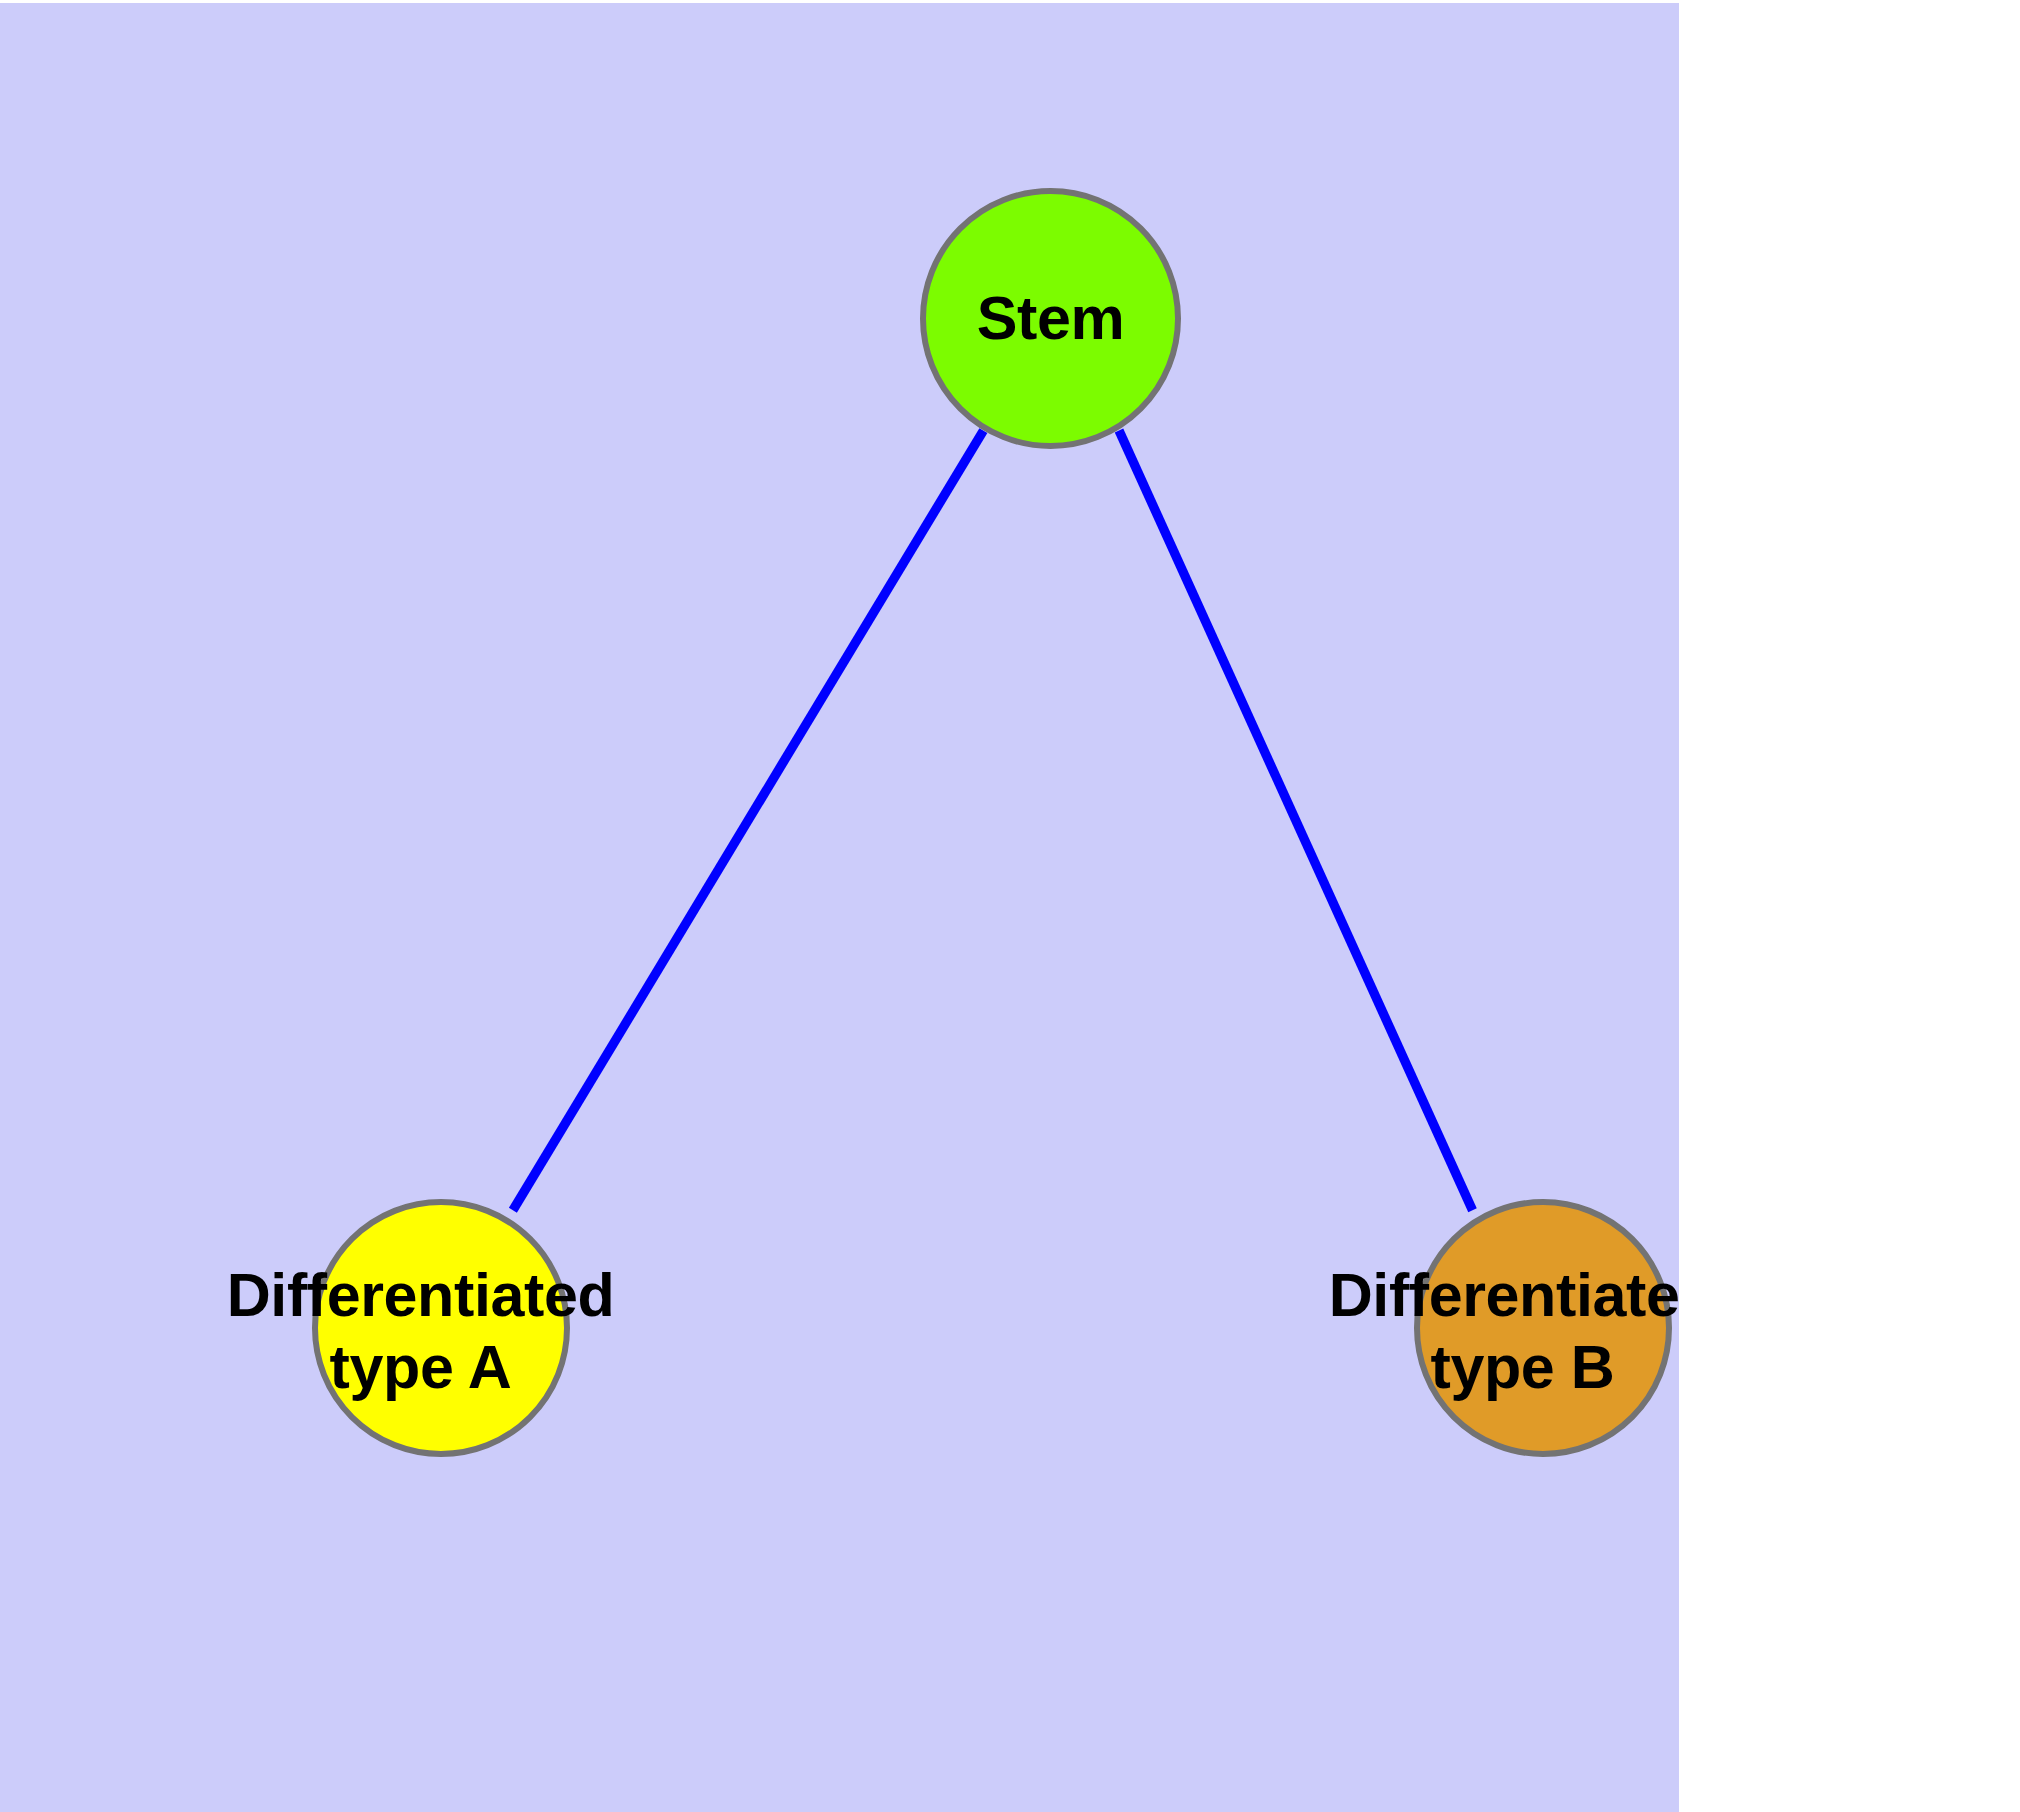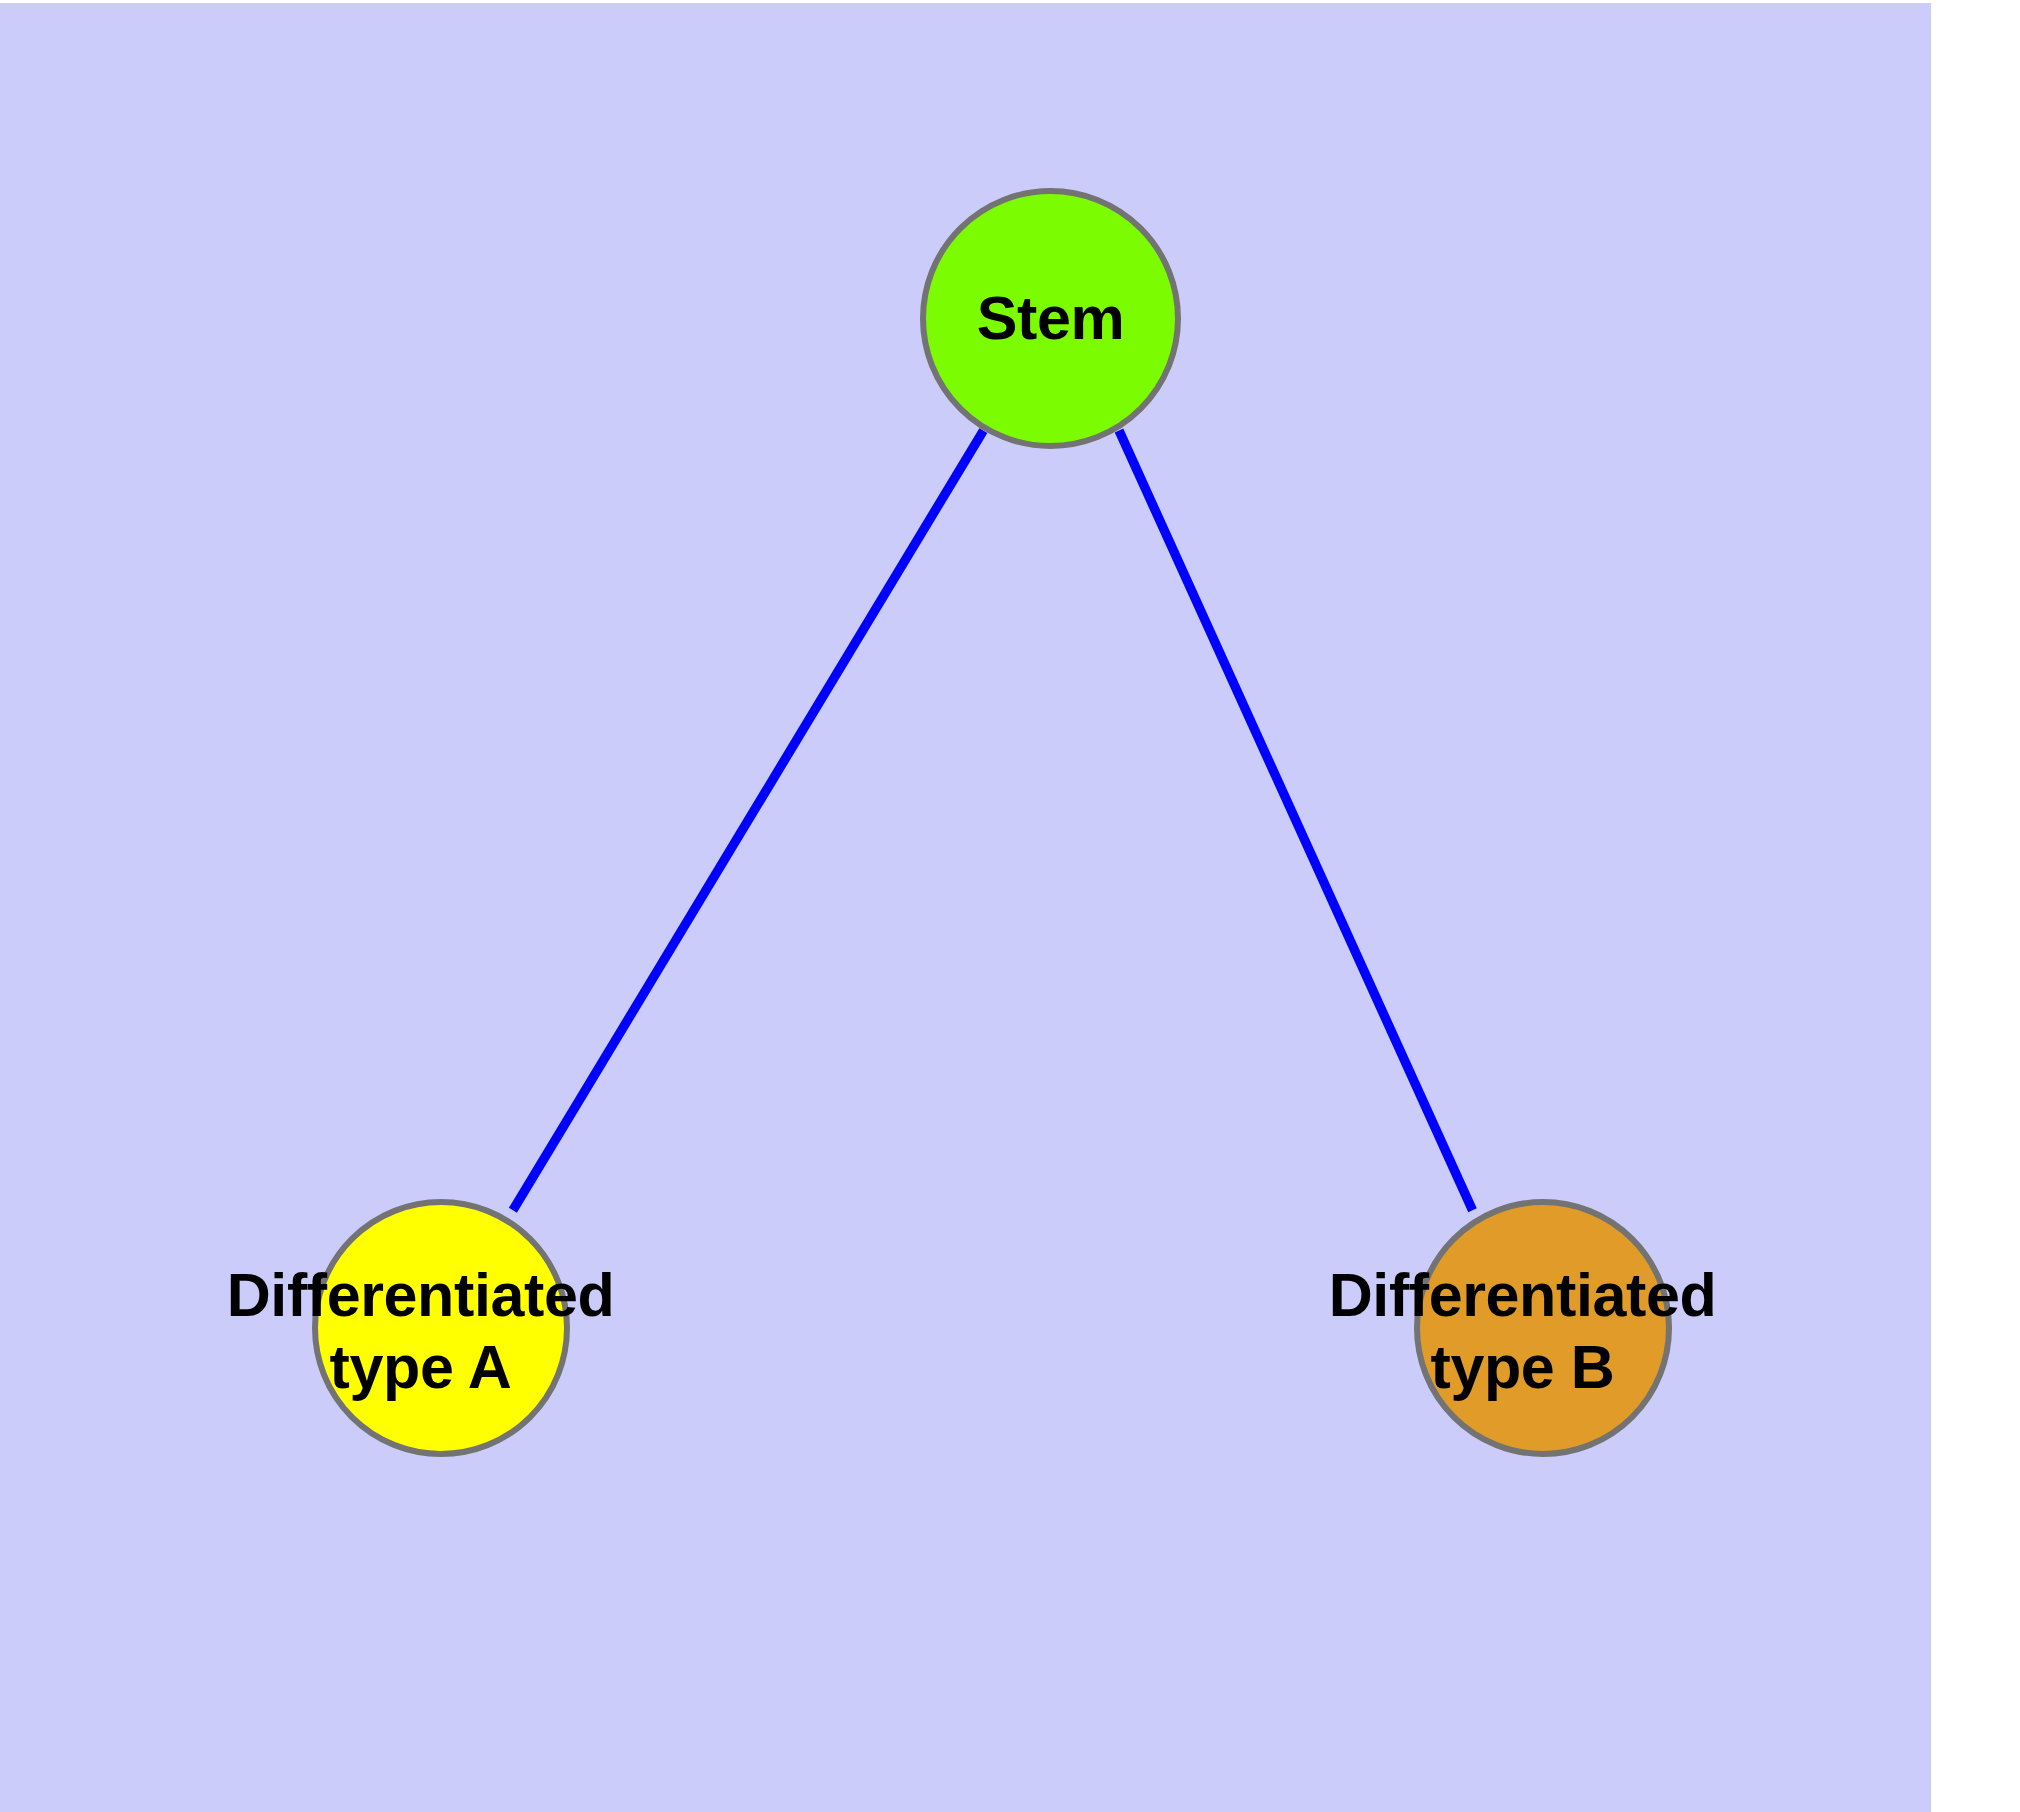--- a/index.html
+++ b/index.html
@@ -43,21 +43,21 @@
     font-weight: bold;
     line-height: 1.18;
     white-space: pre-line;
     pointer-events: none;
     letter-spacing: -0.4px;
   }
 </style>
 </head>
 <body>
 
-<div id="canvas" style="width: 1931px; height: 1812px; background: rgb(255, 255, 255);">
+<div id="canvas" style="width: 1647px; height: 1812px; background: rgb(255, 255, 255); padding-left: 32px;">
 
   <div id="plot-background" style="background: rgb(204, 204, 250); width: 2021px; height: 1810px;"></div>
 
   <svg id="edge-layer" viewBox="0 0 2384 2138" preserveAspectRatio="none">
     <g id="edges-group">
         <line x1="1160" y1="508" x2="605" y2="1428" stroke="#0000ff" stroke-width="11" stroke-linecap="butt"></line>
         <line x1="1320" y1="508" x2="1737" y2="1428" stroke="#0000ff" stroke-width="11" stroke-linecap="butt"></line>
       </g>
   </svg>
 

